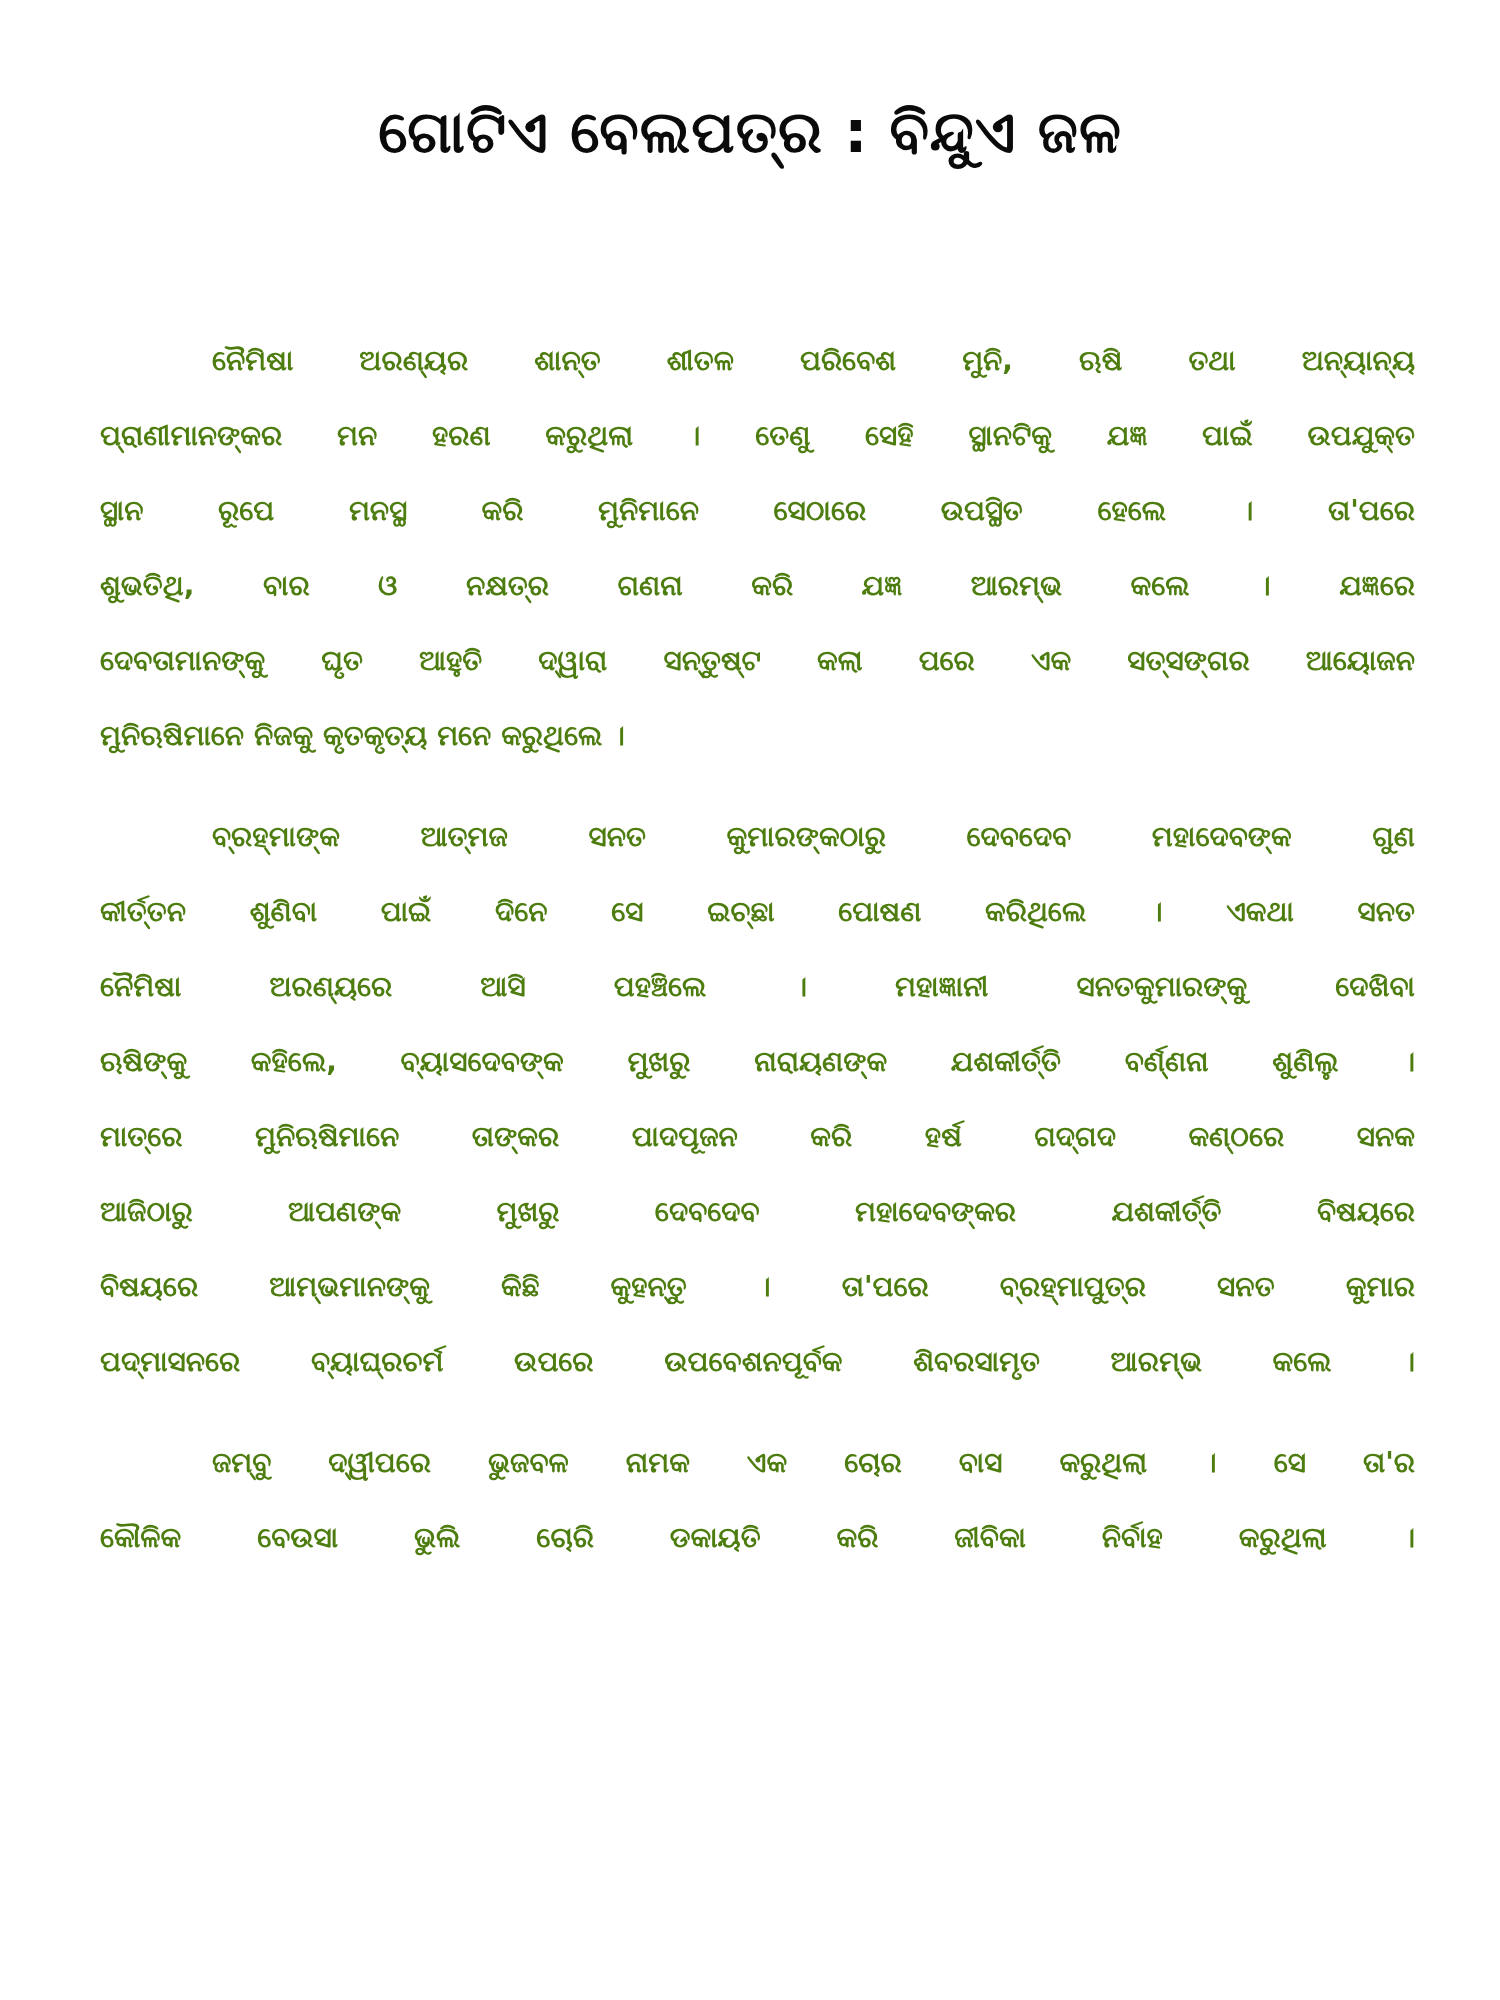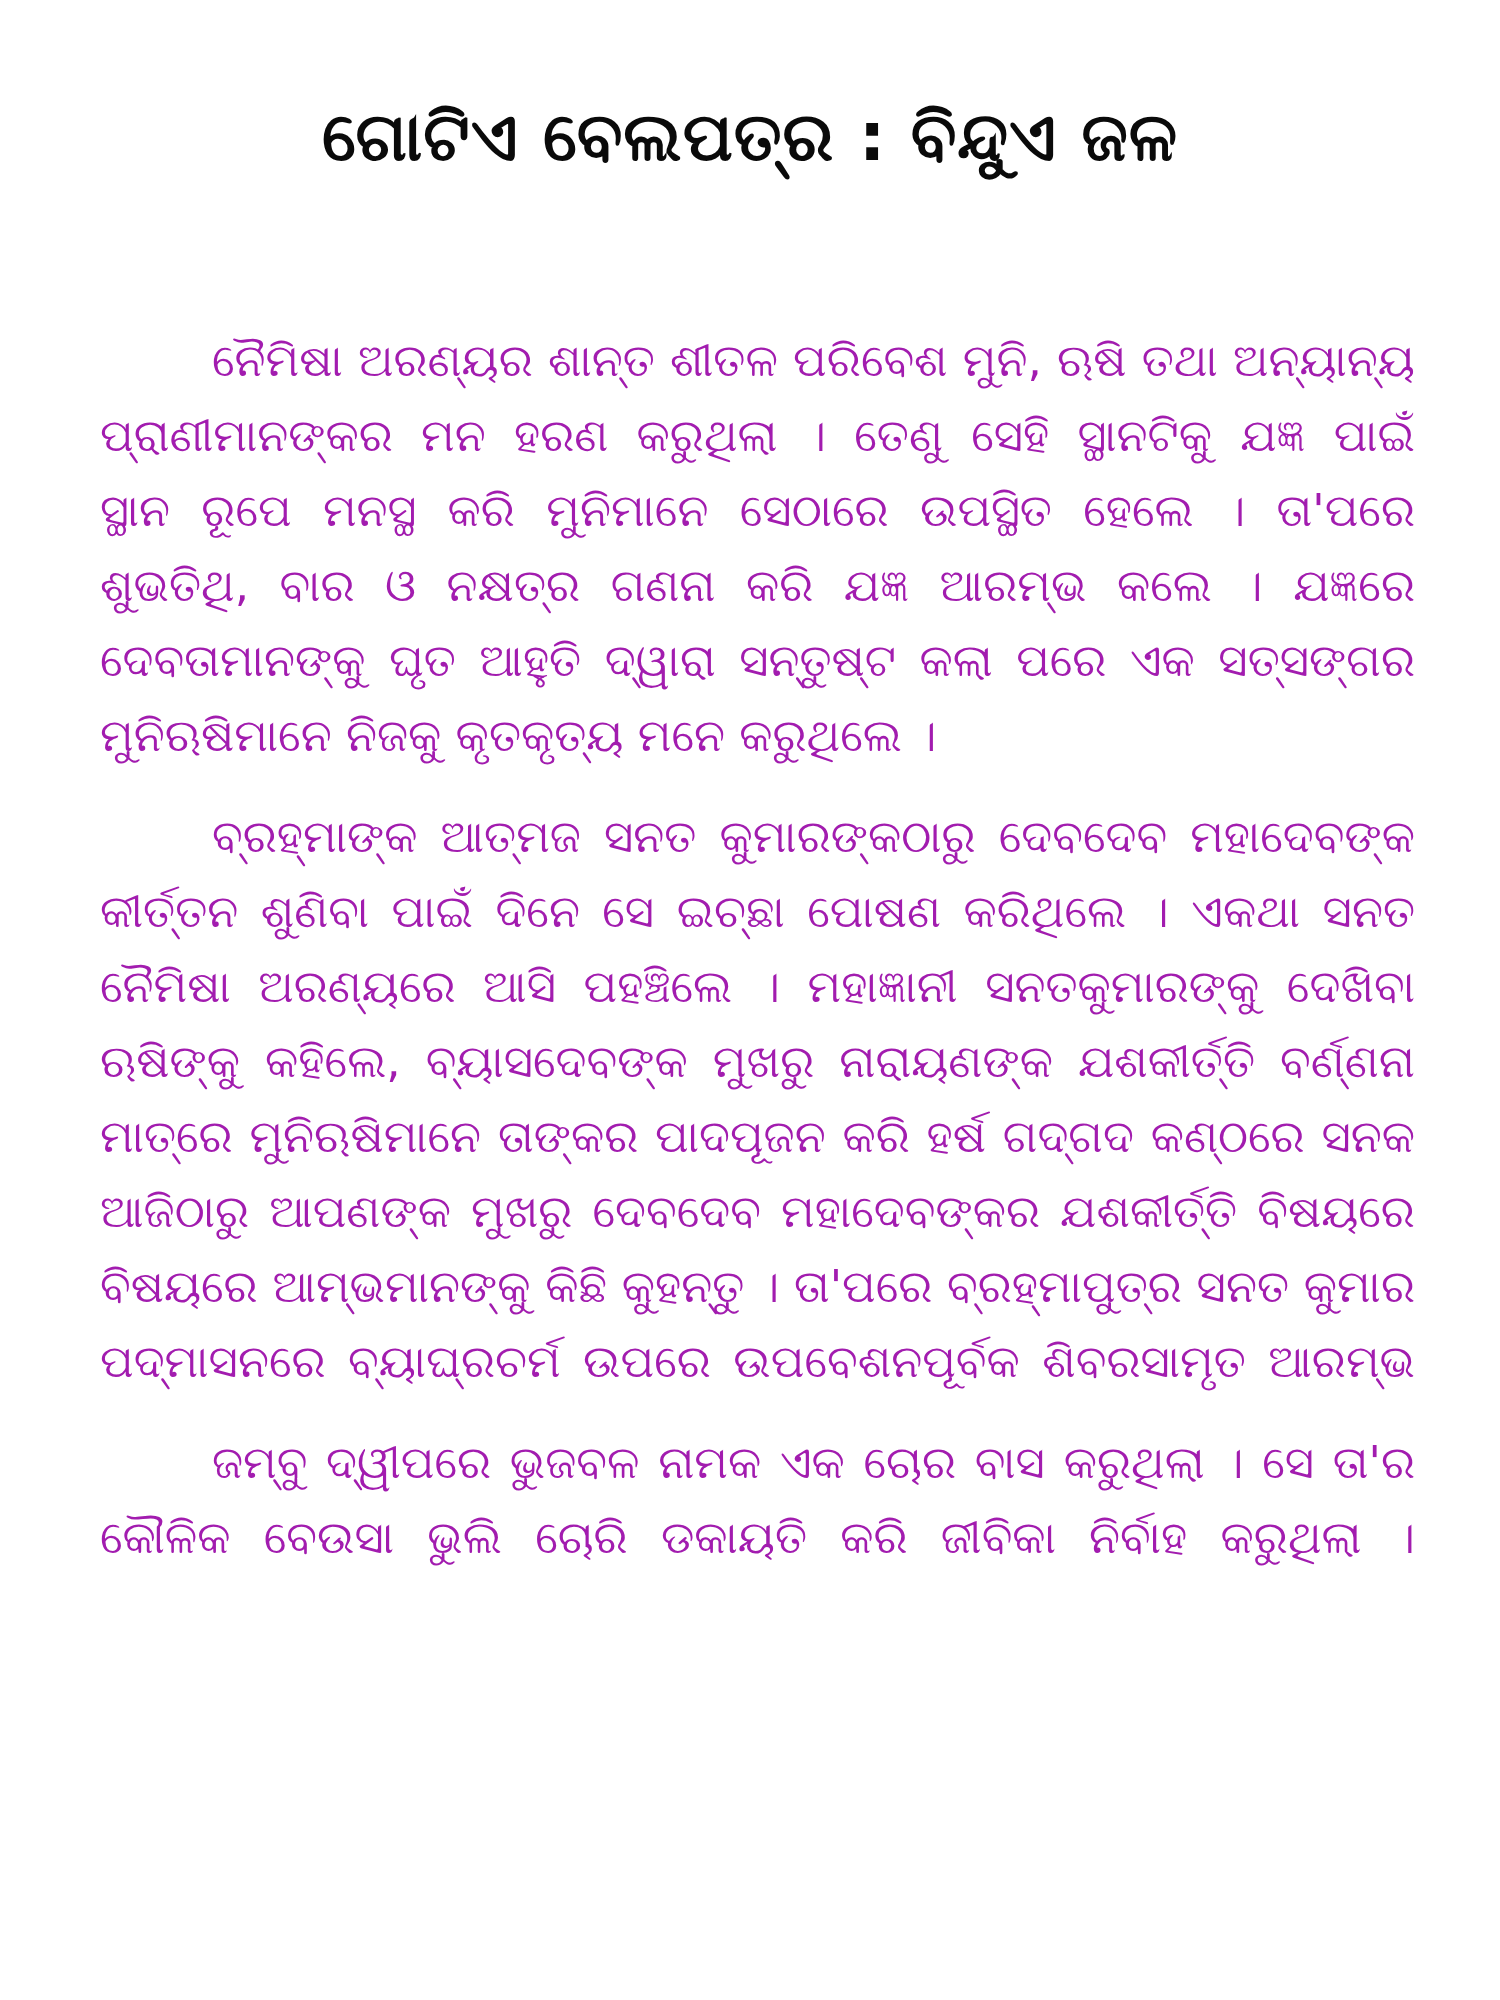--- a/index.html
+++ b/index.html
@@ -16,43 +16,44 @@
   }
   .page {
     position: relative;
     width: 1500px;
     height: 2000px;
     background: #ffffff;
   }
   .page-title {
     margin-top: 98px;
     text-align: center;
-    font-size: 67px;
+    font-size: 58px;
     font-weight: bold;
     letter-spacing: 1px;
     color: #0a0a0a;
   }
   .text-block {
     position: absolute;
     left: 100px;
     top: 225px;
     width: 1315px;
   }
   .paragraph {
     margin: 0 0 26px 0;
   }
   .line {
-    font-size: 45px;
+    font-size: 28px;
     line-height: 75px;
     height: 75px;
     white-space: nowrap;
     text-align: justify;
     text-align-last: justify;
-    color: #a21caf;
+    color: #4d7c0f;
     overflow: hidden;
+    font-weight: bold;
   }
   
   .line.full {
     display: block;
     text-align: justify;
     text-align-last: justify;
     white-space: normal;
   }
   .line.short {
     text-align: right;

